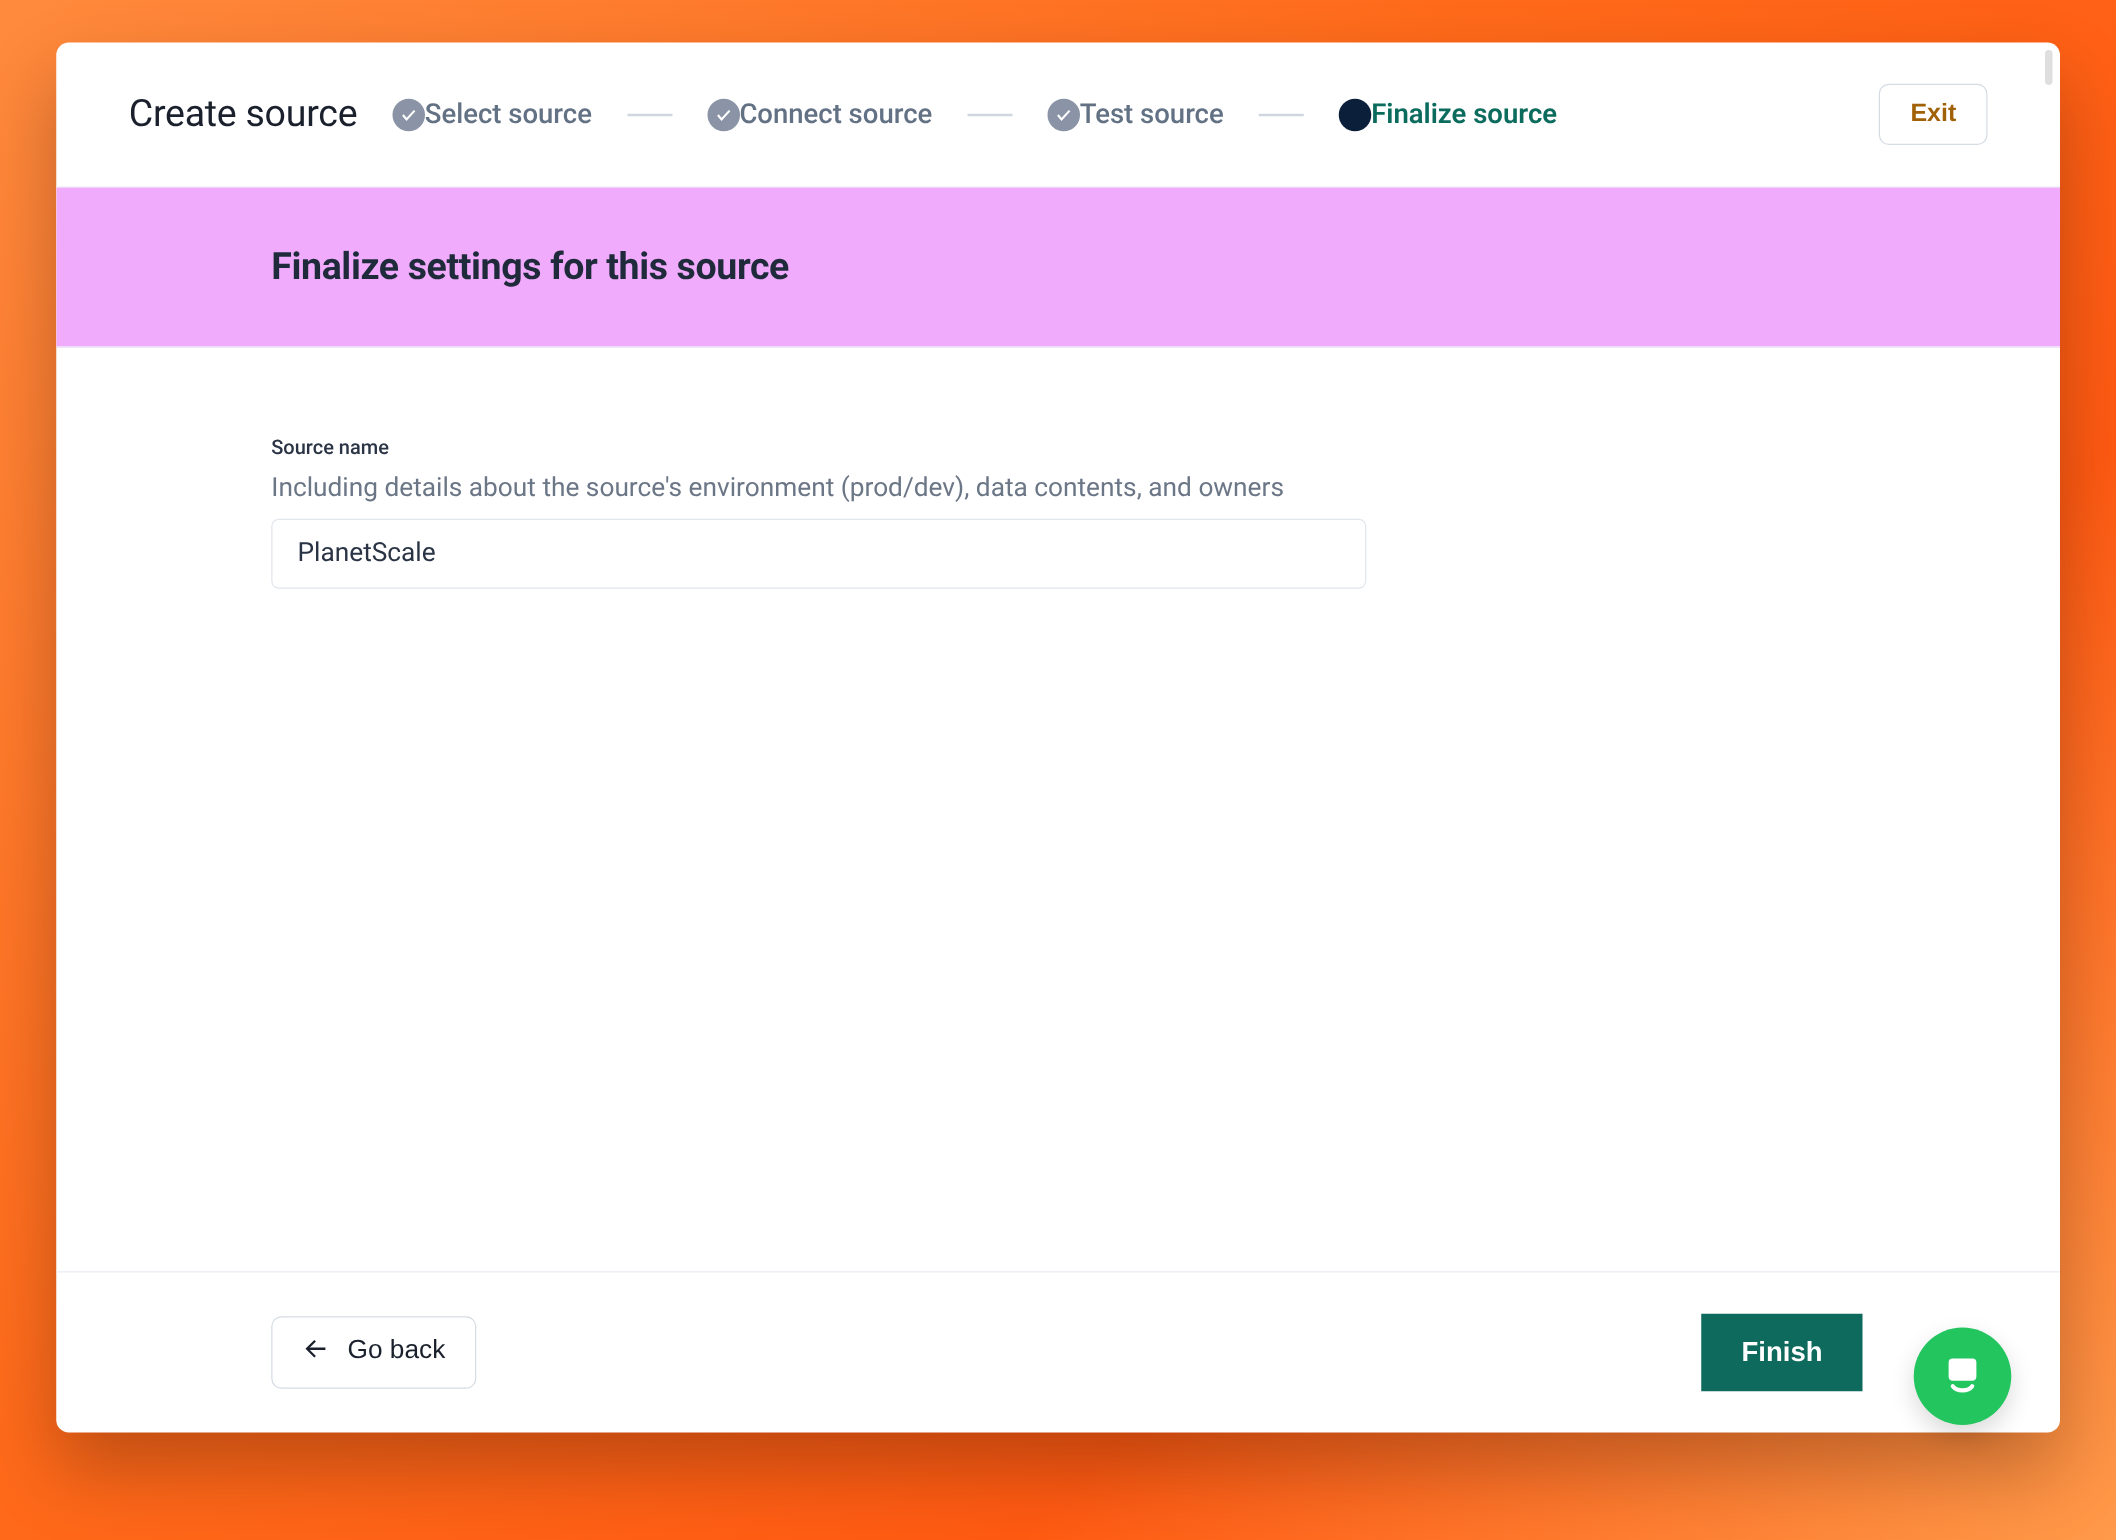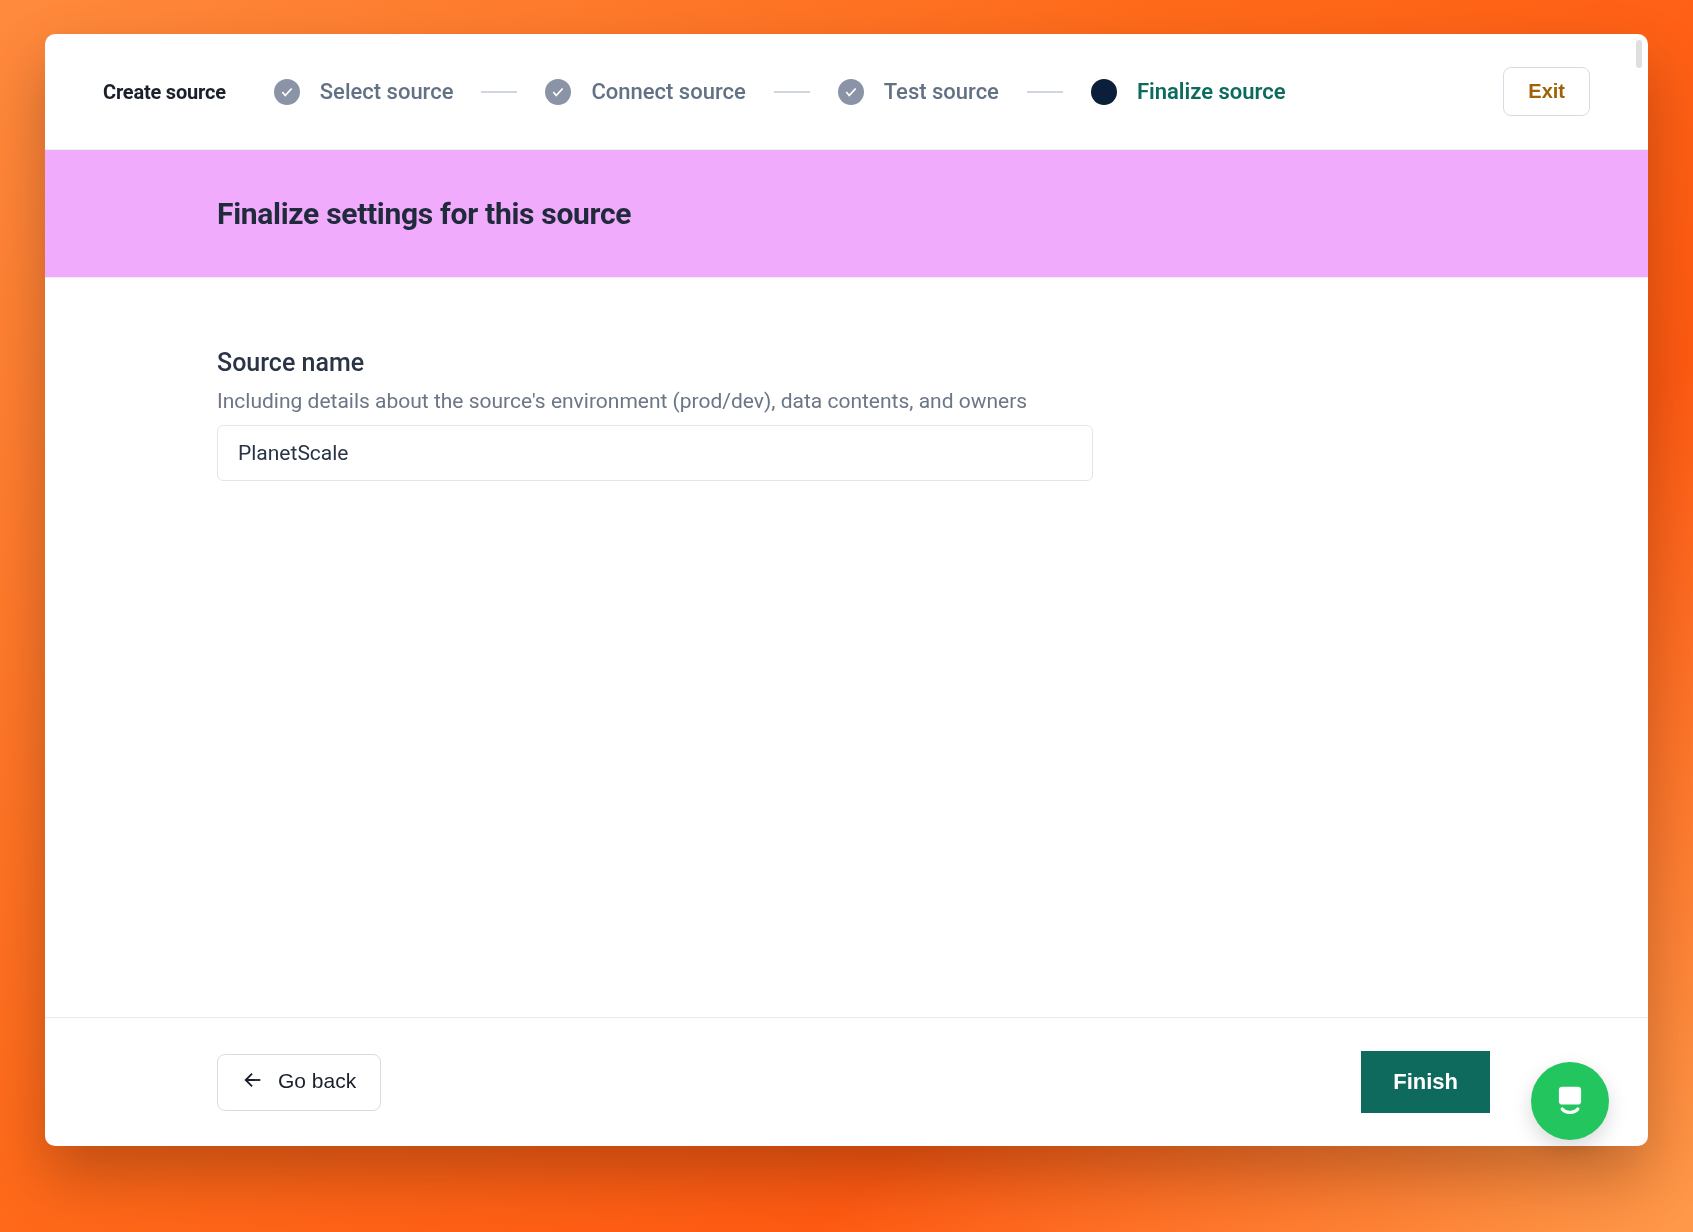--- a/index.html
+++ b/index.html
@@ -40,38 +40,38 @@
     
     .header {
       display: flex;
       align-items: center;
       padding: 0 58px;
       height: 116px;
       border-bottom: 1px solid #eef1f4;
     }
 
     .header-title {
-      font-size: 20px;
-      font-weight: 700;
+      font-size: 30px;
+      font-weight: 400;
       color: #1a202c;
-      margin-right: 48px;
+      margin-right: 28px;
       letter-spacing: -0.2px;
     }
 
     .stepper {
       display: flex;
       align-items: center;
       gap: 28px;
       flex: 1;
     }
 
     .step {
       display: flex;
       align-items: center;
-      gap: 20px;
+      gap: 0;
     }
 
     .step-dot {
       width: 26px;
       height: 26px;
       border-radius: 50%;
       display: flex;
       align-items: center;
       justify-content: center;
       flex-shrink: 0;
@@ -133,21 +133,21 @@
       letter-spacing: -0.3px;
     }
 
     
     .body {
       flex: 1;
       padding: 70px 0 0 172px;
     }
 
     .field-label {
-      font-size: 25px;
+      font-size: 16px;
       font-weight: 500;
       color: #2a3445;
       margin-bottom: 12px;
     }
 
     .field-hint {
       font-size: 21px;
       color: #6b7686;
       margin-bottom: 12px;
     }

